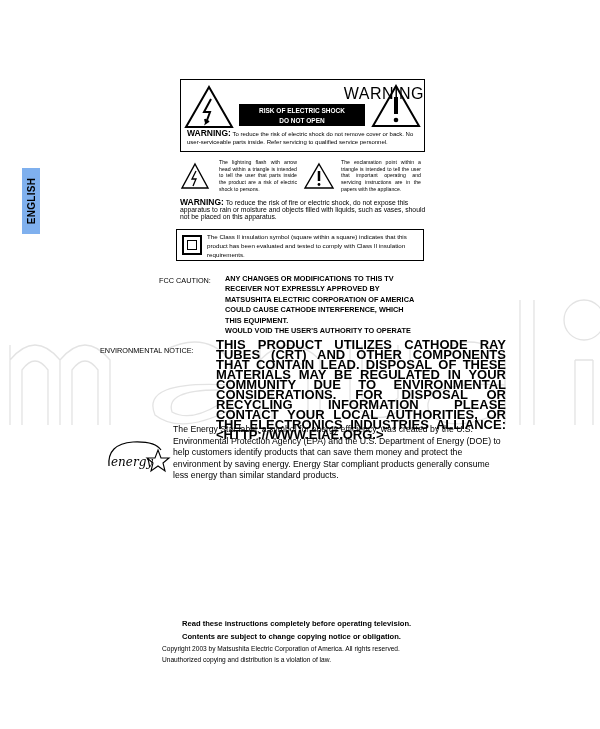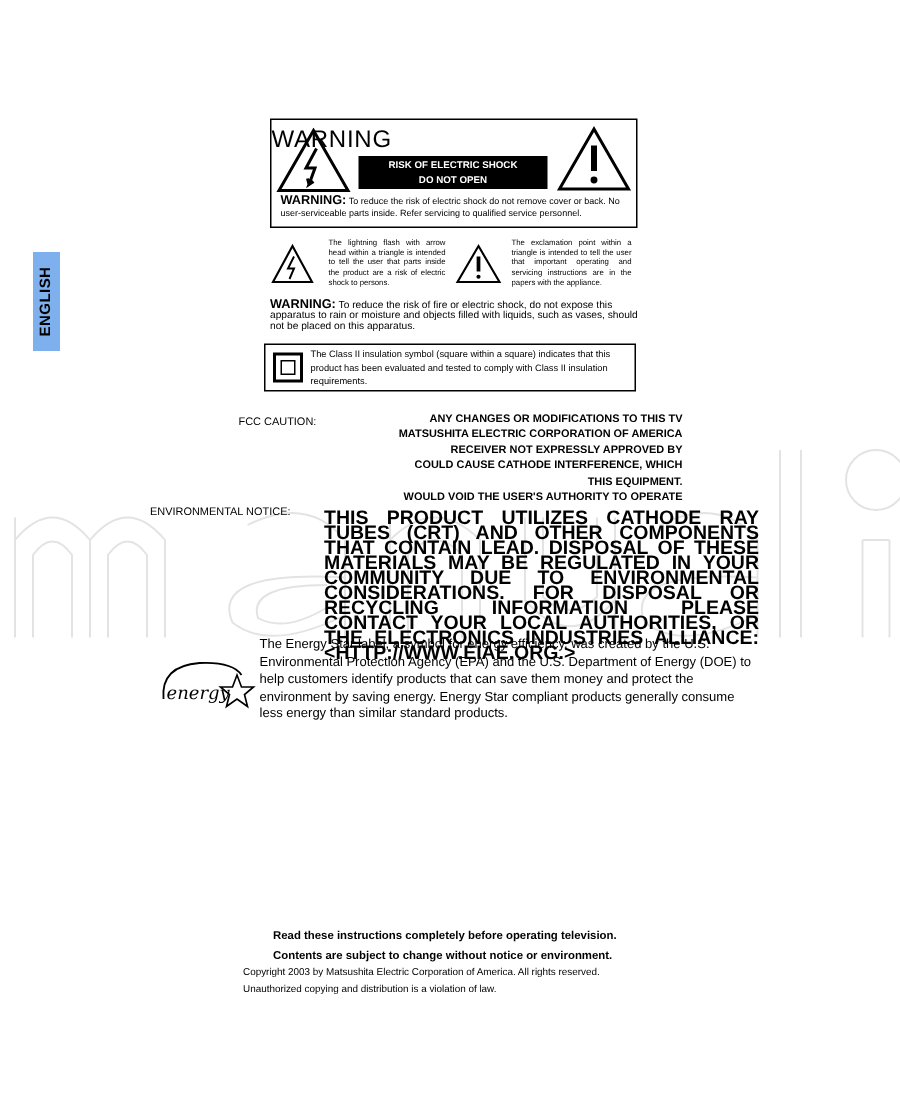--- a/index.html
+++ b/index.html
@@ -8,32 +8,32 @@
   .abs { position:absolute; }
   
   .watermark { position:absolute; left:-10px; top:290px; width:620px; height:140px; z-index:0; pointer-events:none; }
   .content { position:relative; z-index:1; }
   
   .lang-tab { left:22px; top:168px; width:18px; height:66px; background:#7fb0ee; }
   .lang-tab span { position:absolute; left:50%; top:50%; transform:translate(-50%,-50%) rotate(-90deg);
      font-weight:bold; font-size:10px; letter-spacing:0.3px; white-space:nowrap; }
   
   .warn-box { left:180px; top:79px; width:245px; height:73px; border:1.5px solid #000; box-sizing:border-box; }
-  .warn-title { left:0; right:0; top:5px; text-align:left; font-size:16px; letter-spacing:0.5px; }
+  .warn-title { left:0; right:0; top:5px; text-align:right; font-size:16px; letter-spacing:0.5px; }
   .risk-bar { left:58px; top:24px; width:126px; height:22px; background:#000; color:#fff;
      font-size:6.5px; font-weight:bold; text-align:center; line-height:9.5px; padding-top:2px; box-sizing:border-box; }
   .warn-line { left:6px; right:6px; top:49px; font-size:6px; line-height:8px; }
   .warn-line b { font-size:8.5px; }
   .small-note { font-size:5.2px; line-height:6.7px; text-align:justify; }
   .fire-warn { left:180px; top:199px; width:250px; font-size:6.8px; line-height:7px; }
   .fire-warn b { font-size:8.5px; }
   .class2-box { left:176px; top:229px; width:248px; height:32px; border:1px solid #000; box-sizing:border-box; }
   .class2-text { left:30px; top:2px; width:212px; font-size:6.2px; line-height:9px; }
   .caps-label { font-weight:normal; font-size:7.3px; }
-  .caps-body { font-weight:bold; font-size:7.3px; line-height:10.4px;text-align:right; }
+  .caps-body { font-weight:bold; font-size:7.3px; line-height:10.4px; }
   .env-body { font-weight:bold; font-size:13px; line-height:10px; text-align:justify; text-align-last:left; }
   .energy-text { left:173px; top:424px; width:330px; font-size:8.7px; line-height:11.5px; }
   .footer { left:162px; top:618px; width:290px; }
   .footer .b { font-weight:bold; font-size:7.6px; line-height:12.5px;padding-left:20px; }
   .footer .n { font-size:6.6px; line-height:11px; }
 </style>
 </head>
 <body>
 
 <svg class="watermark" viewBox="0 0 620 140">
@@ -105,37 +105,37 @@
 <div class="abs class2-box">
   <div class="abs" style="left:5px;top:5px;width:20px;height:20px;border:2px solid #000;box-sizing:border-box">
     <div style="position:absolute;left:3px;top:3px;width:10px;height:10px;border:1.5px solid #000;box-sizing:border-box"></div>
   </div>
   <div class="abs class2-text">The Class II insulation symbol (square within a square) indicates that this product has been evaluated and tested to comply with Class II insulation requirements.</div>
 </div>
 
 <div class="abs caps-label" style="left:159px;top:276px">FCC CAUTION:</div>
 <div class="abs caps-body" style="left:225px;top:274px;width:230px">
   <div>ANY CHANGES OR MODIFICATIONS TO THIS TV</div>
+  <div>RECEIVER NOT EXPRESSLY APPROVED BY</div>
   <div>MATSUSHITA ELECTRIC CORPORATION OF AMERICA</div>
-  <div>RECEIVER NOT EXPRESSLY APPROVED BY</div>
   <div>COULD CAUSE CATHODE INTERFERENCE, WHICH</div>
   <div>THIS EQUIPMENT.</div>
   <div>WOULD VOID THE USER'S AUTHORITY TO OPERATE</div>
 </div>
 
-<div class="abs caps-label" style="left:100px;top:336px">ENVIRONMENTAL NOTICE:</div>
+<div class="abs caps-label" style="left:100px;top:346px">ENVIRONMENTAL NOTICE:</div>
 <div class="abs env-body" style="left:216px;top:340px;width:290px">THIS PRODUCT UTILIZES CATHODE RAY TUBES (CRT) AND OTHER COMPONENTS THAT CONTAIN LEAD. DISPOSAL OF THESE MATERIALS MAY BE REGULATED IN YOUR COMMUNITY DUE TO ENVIRONMENTAL CONSIDERATIONS. FOR DISPOSAL OR RECYCLING INFORMATION PLEASE CONTACT YOUR LOCAL AUTHORITIES, OR THE ELECTRONICS INDUSTRIES ALLIANCE: &lt;HTTP://WWW.EIAE.ORG.&gt;</div>
 
 <svg class="abs" style="left:103px;top:436px" width="68" height="40" viewBox="0 0 68 40">
   <path d="M6 30 Q4 8 30 6 Q52 5 58 14" fill="none" stroke="#000" stroke-width="1.2"></path>
   <text x="8" y="30" font-family="'DejaVu Serif', serif" font-style="italic" font-size="12" fill="#000">energy</text>
   <polygon points="55,14 58,22 66,22 60,27 62,35 55,30 48,35 50,27 44,22 52,22" fill="none" stroke="#000" stroke-width="1.1"></polygon>
 </svg>
 <div class="abs energy-text">The Energy Star label, a symbol for energy efficiency, was created by the U.S. Environmental Protection Agency (EPA) and the U.S. Department of Energy (DOE) to help customers identify products that can save them money and protect the environment by saving energy. Energy Star compliant products generally consume less energy than similar standard products.</div>
 
 <div class="abs footer">
   <div class="b">Read these instructions completely before operating television.</div>
-  <div class="b">Contents are subject to change without notice or environment.</div>
+  <div class="b">Contents are subject to change copying notice or obligation.</div>
   <div class="n">Copyright 2003 by Matsushita Electric Corporation of America. All rights reserved.</div>
   <div class="n">Unauthorized copying and distribution is a violation of law.</div>
 </div>
 
 </div>
 
 </body></html>

